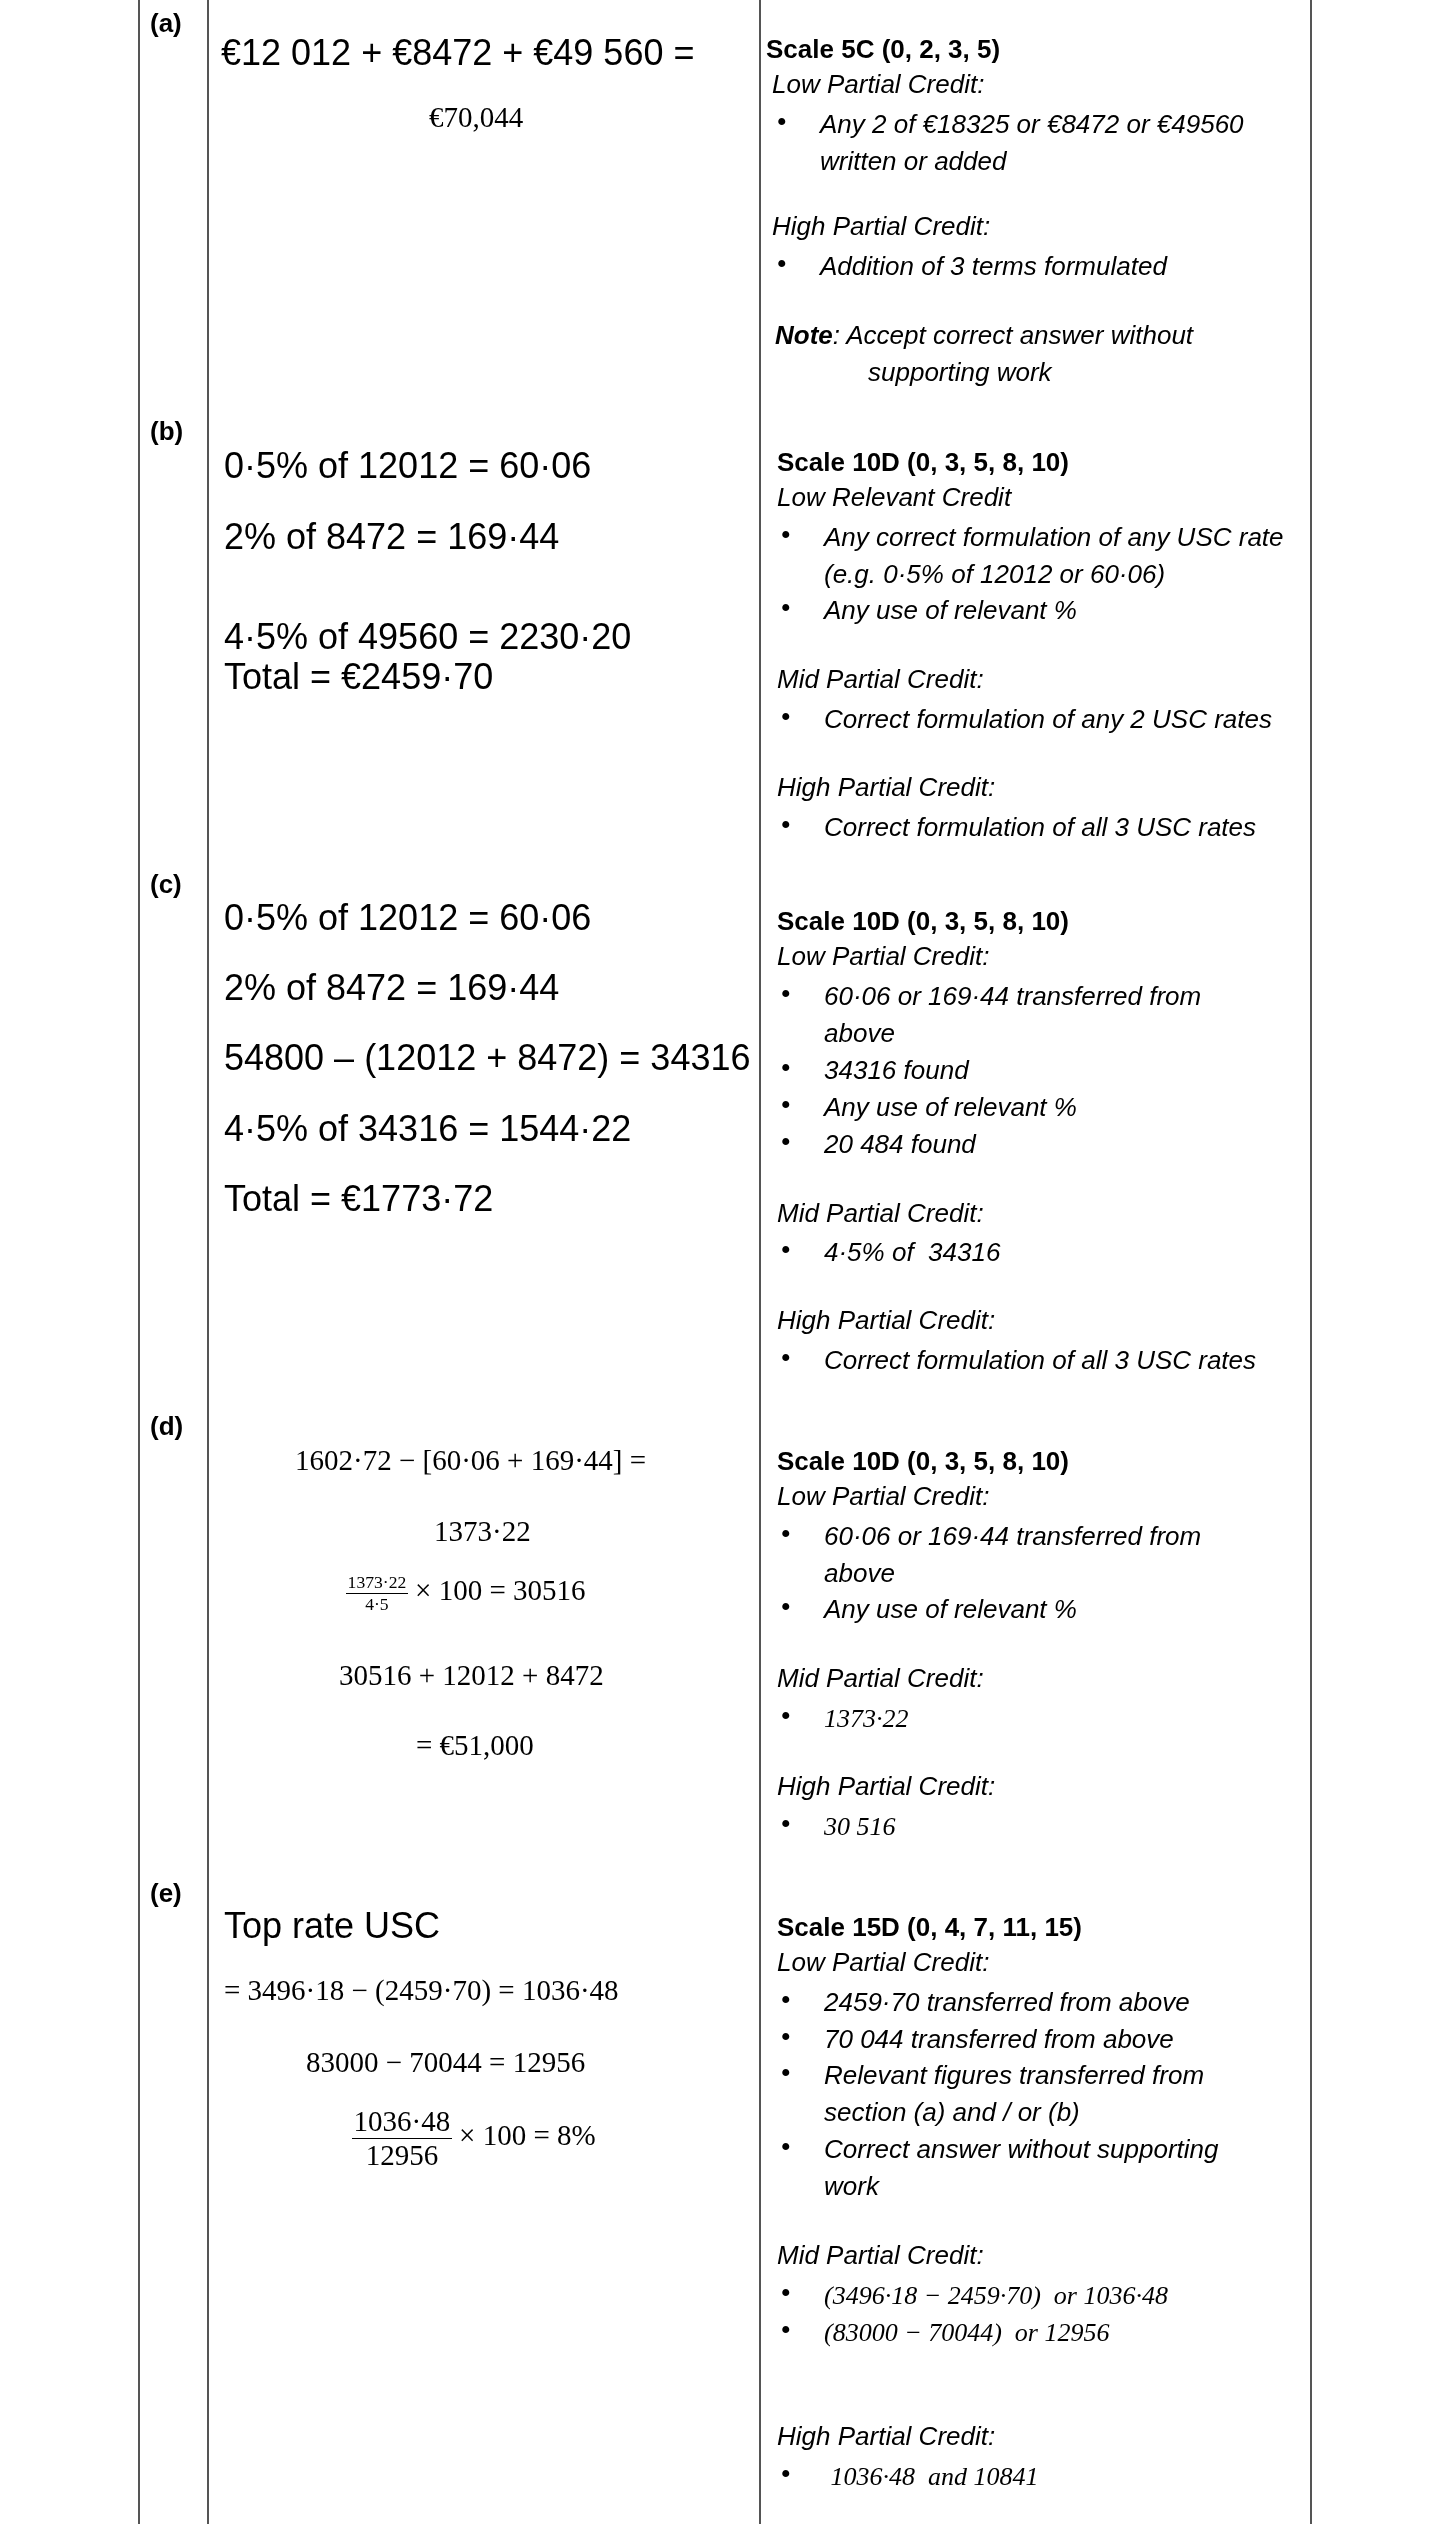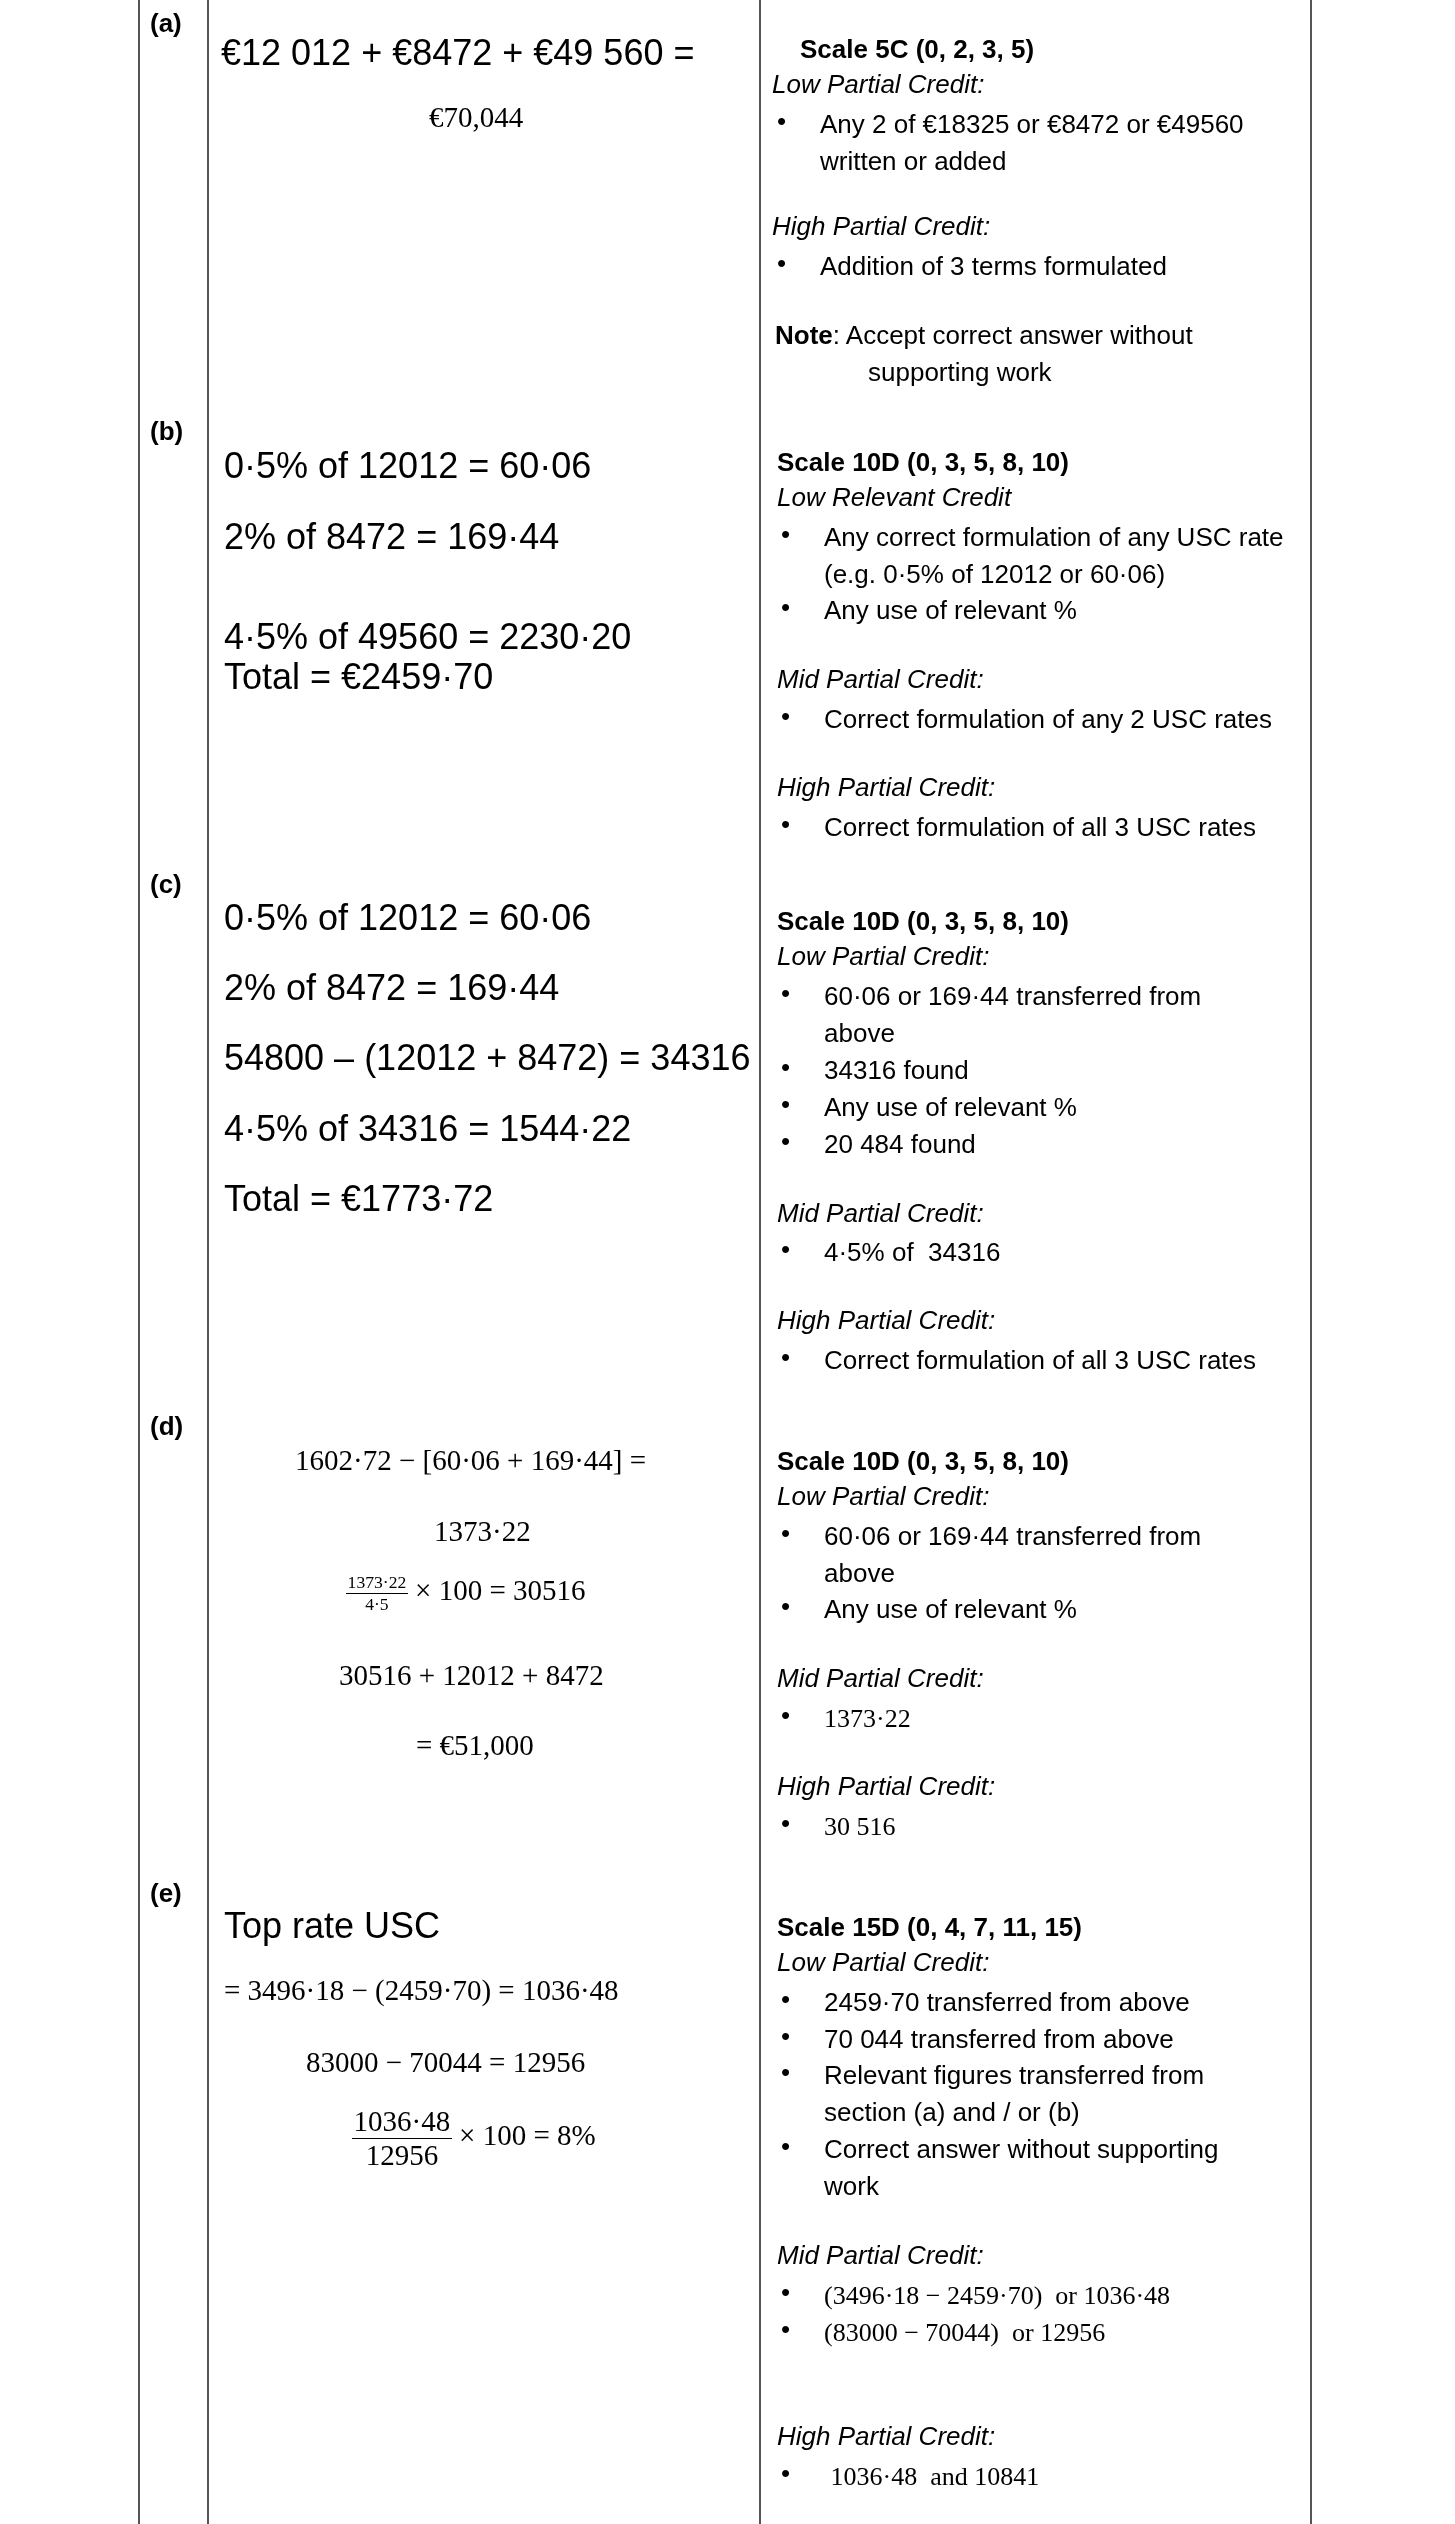--- a/index.html
+++ b/index.html
@@ -5,40 +5,40 @@
   html, body { margin: 0; padding: 0; background: #ffffff; }
   body { width: 1455px; height: 2525px; position: relative; overflow: hidden;
          font-family: "Liberation Sans", sans-serif; color: #000; }
   .vline { position: absolute; top: 0; height: 2525px; width: 1.6px; background: #555; }
   .abs { position: absolute; white-space: nowrap; }
   .label { font-weight: bold; font-size: 26px; }
   .work { font-size: 36px; }
   .math { font-family: "Liberation Serif", serif; font-size: 29px; }
   .scale { font-weight: bold; font-size: 26px; }
   .crit { font-style: italic; font-size: 26px; }
-  .bullet { font-size: 26px; }
+  .bullet { font-size: 26px; font-style: italic; }
   .bullet .dot { position: absolute; left: 0; top: 0; }
   .bullet .txt { position: absolute; left: 43px; top: 0; white-space: pre; line-height: 37px; }
   .note b { font-weight: bold; }
   .frac { display: inline-flex; flex-direction: column; align-items: center; vertical-align: middle; }
   .frac .num { border-bottom: 1.6px solid #000; padding: 0 1.6px; }
 </style>
 </head>
 <body>
 
 <div class="vline" style="left:138px"></div>
 <div class="vline" style="left:207px"></div>
 <div class="vline" style="left:759px"></div>
 <div class="vline" style="left:1310px"></div>
 
 <div class="abs label" style="left:150px;top:8px">(a)</div>
 <div class="abs work" style="left:221px;top:32px">€12 012 + €8472 + €49 560 =</div>
 <div class="abs math" style="left:429px;top:101px">€70,044</div>
 
-<div class="abs scale" style="left:800px;top:34px">Scale 5C (0, 2, 3, 5)</div>
+<div class="abs scale" style="left:766px;top:34px">Scale 5C (0, 2, 3, 5)</div>
 <div class="abs crit" style="left:772px;top:69px">Low Partial Credit:</div>
 <div class="abs bullet" style="left:777px;top:106px">
   <span class="dot">•</span>
   <span class="txt">Any 2 of €18325 or €8472 or €49560
 written or added</span>
 </div>
 <div class="abs crit" style="left:772px;top:211px">High Partial Credit:</div>
 <div class="abs bullet" style="left:777px;top:248px">
   <span class="dot">•</span>
   <span class="txt">Addition of 3 terms formulated</span>

